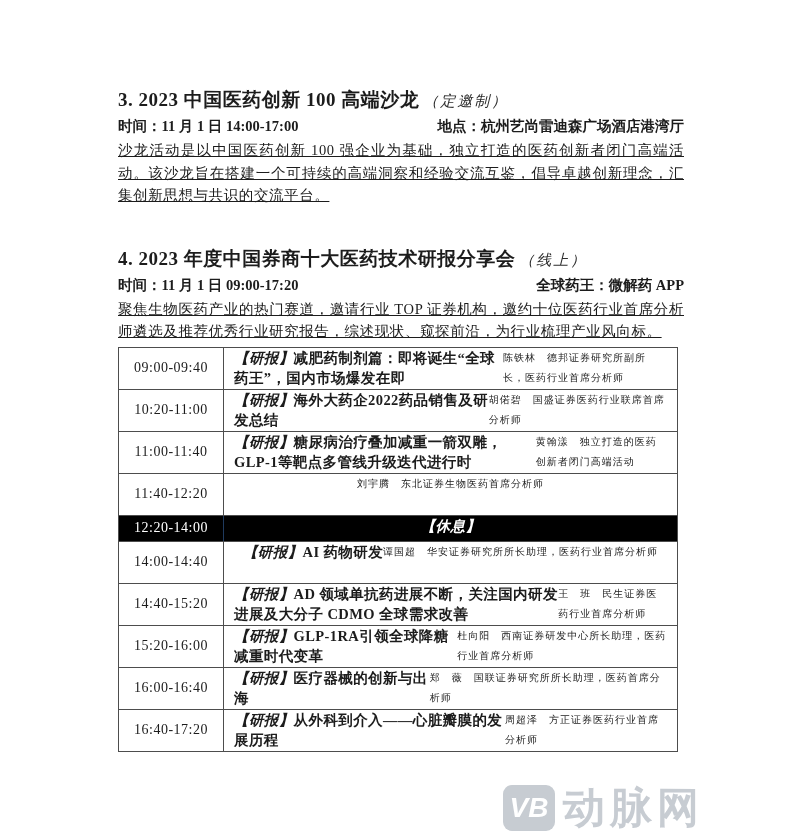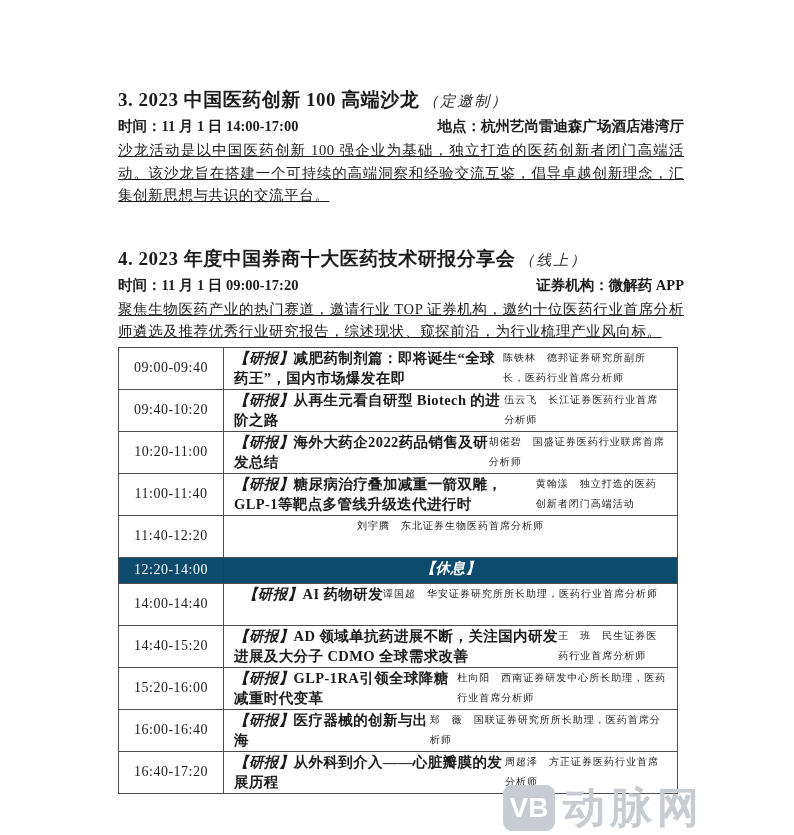--- a/index.html
+++ b/index.html
@@ -90,21 +90,21 @@
     letter-spacing: 0.4px;
   }
   .session-tag { font-style: italic; }
   .session-speaker {
     font-size: 10px;
     line-height: 20.5px;
     letter-spacing: 1px;
     color: #222222;
   }
   .row.break {
-    background: #0c4a6e;
+    background: #000000;
     color: #ffffff;
   }
   .row.break .cell-time { border-right-color: #1f3a5e; color: #ffffff; }
   .row.break .cell-session { min-height: 25px; }
   .row.break .session-title { color: #ffffff; }
 
   
   .watermark {
     position: absolute;
     right: -4px; bottom: 4px;
@@ -112,20 +112,21 @@
     align-items: center;
     z-index: 3;
   }
   .wm-logo {
     width: 52px; height: 46px;
     background: #c7ccd2;
     border-radius: 9px;
     color: #ffffff;
     font-family: "Liberation Sans", sans-serif;
     font-weight: bold;
+    font-style: italic;
     font-size: 28px;
     display: flex;
     align-items: center;
     justify-content: center;
     margin-right: 8px;
   }
   .wm-text {
     font-family: "Liberation Sans", sans-serif;
     color: #c7ccd2;
     font-size: 42px;
@@ -146,40 +147,33 @@
       <span>时间：11 月 1 日 14:00-17:00</span>
       <span>地点：杭州艺尚雷迪森广场酒店港湾厅</span>
     </div>
     <div class="section-desc">沙龙活动是以中国医药创新 100 强企业为基础，独立打造的医药创新者闭门高端活动。该沙龙旨在搭建一个可持续的高端洞察和经验交流互鉴，倡导卓越创新理念，汇集创新思想与共识的交流平台。</div>
 
     <div class="section-gap"></div>
 
     <h2 class="section-heading"><span>4.  2023 年度中国券商十大医药技术研报分享会</span><span class="heading-suffix">（线上）</span></h2>
     <div class="meta-line">
       <span>时间：11 月 1 日 09:00-17:20</span>
-      <span>证券机构：微解药 APP</span>
+      <span>全球药王：微解药 APP</span>
     </div>
     <div class="section-desc">聚焦生物医药产业的热门赛道，邀请行业 TOP 证券机构，邀约十位医药行业首席分析师遴选及推荐优秀行业研究报告，综述现状、窥探前沿，为行业梳理产业风向标。</div>
 
     <div class="agenda" id="agenda">
   <div class="row">
     <div class="cell-time">09:00-09:40</div>
     <div class="cell-session">
       <div class="session-title"><span class="session-tag">【研报】</span><span class="session-title-text">减肥药制剂篇：即将诞生“全球药王”，国内市场爆发在即</span></div>
       <div class="session-speaker">陈铁林　德邦证券研究所副所长，医药行业首席分析师</div>
     </div>
   </div>
 
-  <div class="row">
-    <div class="cell-time">09:40-10:20</div>
-    <div class="cell-session">
-      <div class="session-title"><span class="session-tag">【研报】</span><span class="session-title-text">从再生元看自研型 Biotech 的进阶之路</span></div>
-      <div class="session-speaker">伍云飞　长江证券医药行业首席分析师</div>
-    </div>
-  </div>
 
   <div class="row">
     <div class="cell-time">10:20-11:00</div>
     <div class="cell-session">
       <div class="session-title"><span class="session-tag">【研报】</span><span class="session-title-text">海外大药企2022药品销售及研发总结</span></div>
       <div class="session-speaker">胡偌碧　国盛证券医药行业联席首席分析师</div>
     </div>
   </div>
 
   <div class="row">

